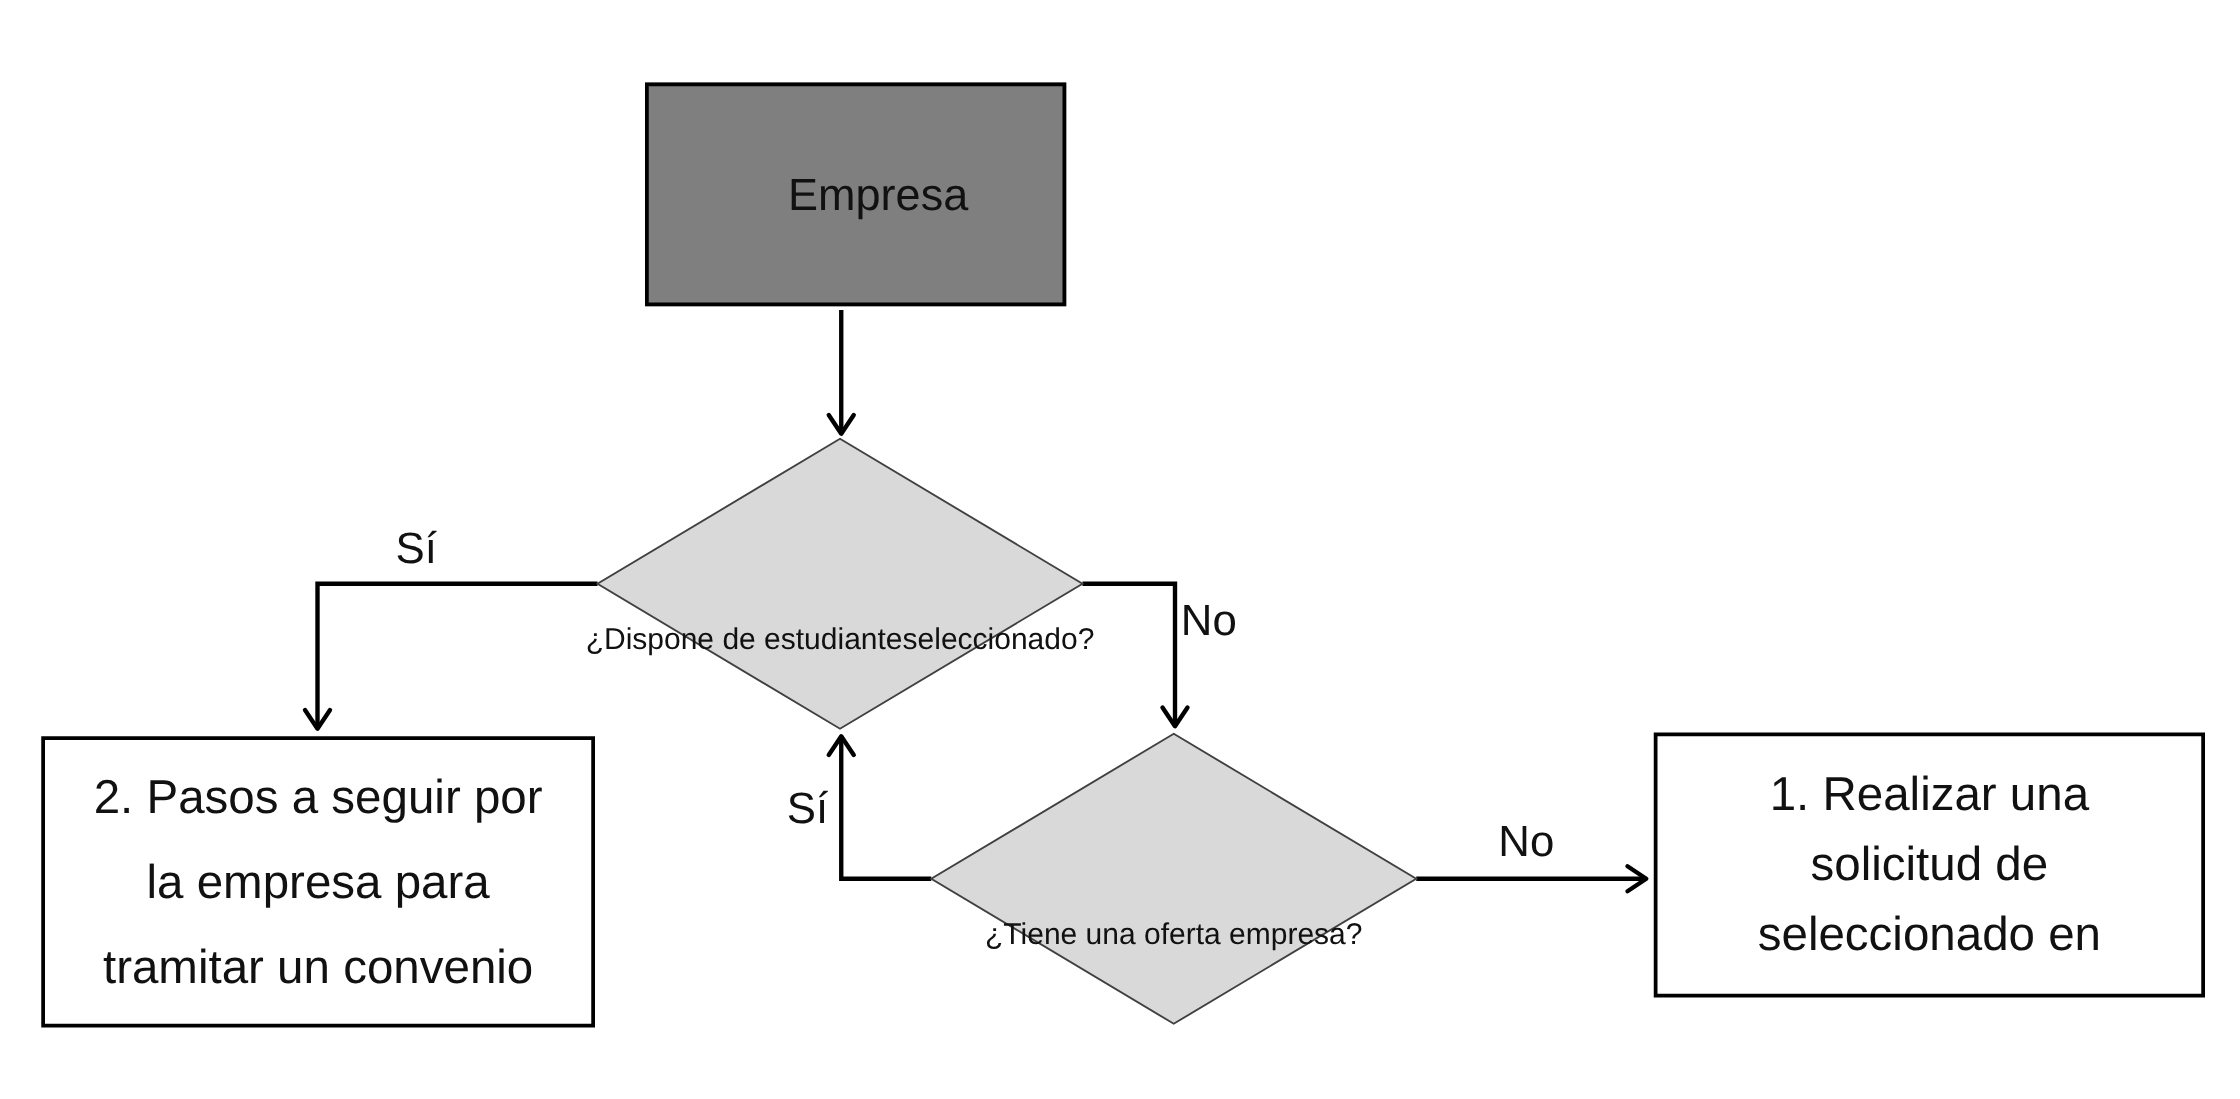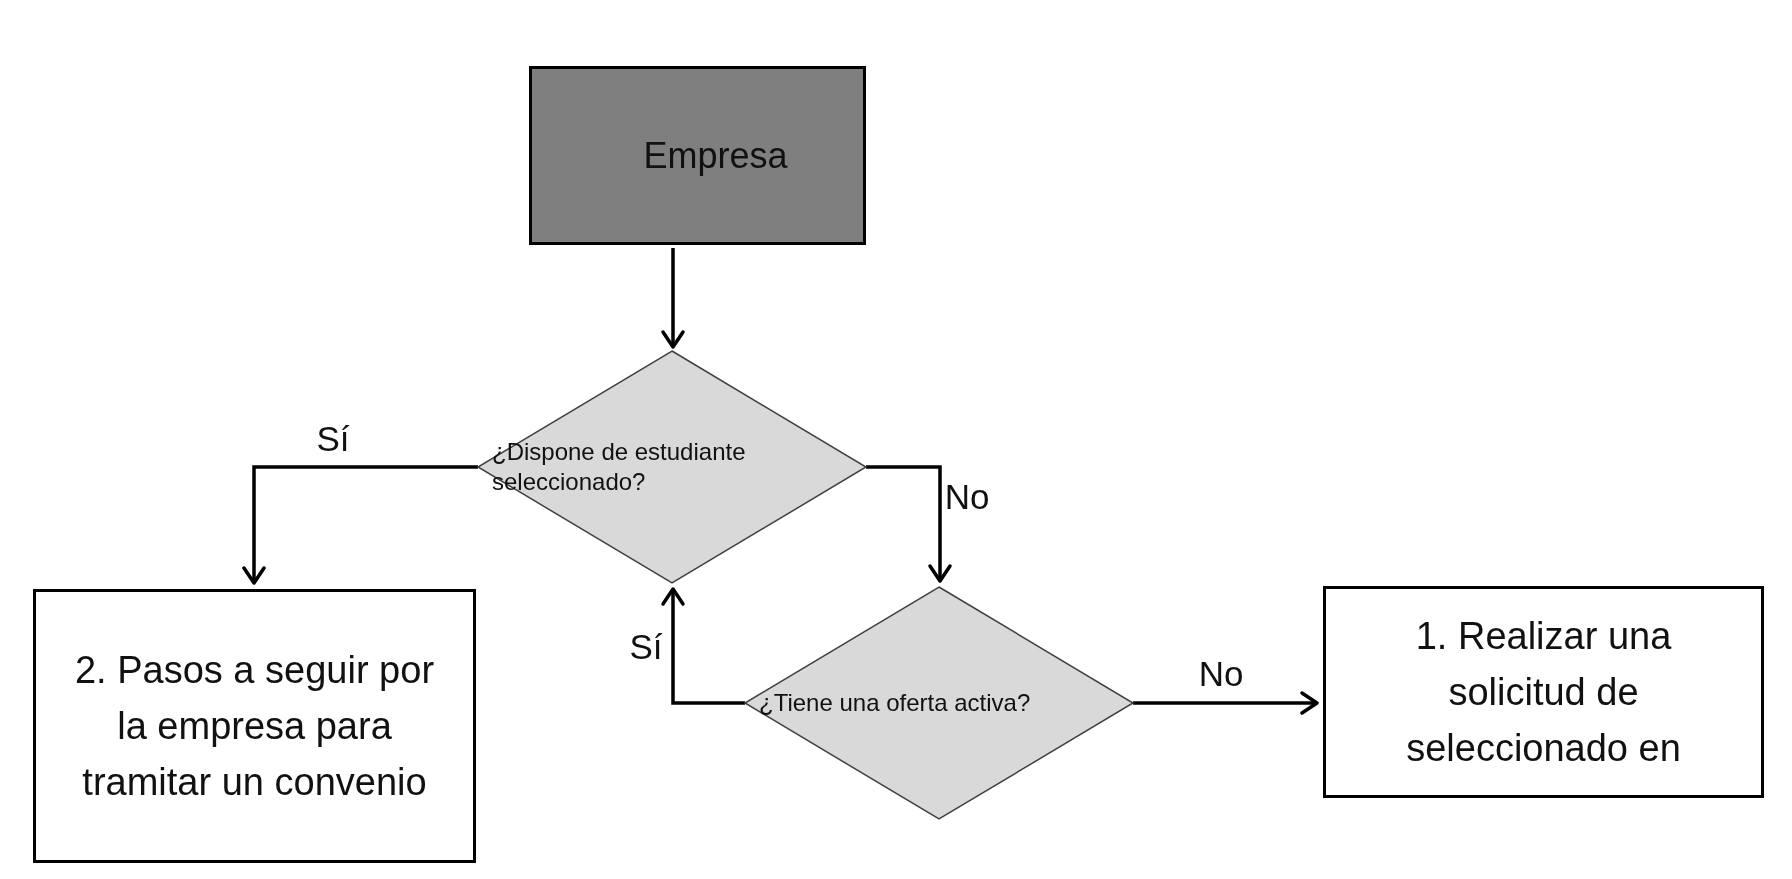--- a/index.html
+++ b/index.html
@@ -29,22 +29,22 @@
   }
   .outcome {
     background: #ffffff;
     border: 3.5px solid #000000;
     font-size: 38px;
     line-height: 56px;
   }
   .diamond-label {
     position: absolute;
     display: flex;
-    flex-direction: column;
-    align-items: flex-start;
+    flex-direction: row;
+    align-items: flex-end;
     justify-content: center;
     text-align: center;
     font-size: 24px;
     line-height: 30px;
     pointer-events: none;
   }
   .edge-label {
     position: absolute;
     font-size: 35px;
     transform: translate(-50%, -50%);
@@ -67,34 +67,34 @@
     <polyline points="673,248 673,347" fill="none" stroke="#000000" stroke-width="3.5" marker-end="url(#arrowV)"></polyline>
     <polyline points="478,467 254,467 254,583" fill="none" stroke="#000000" stroke-width="3.5" marker-end="url(#arrowV)"></polyline>
     <polyline points="866,467 940,467 940,581" fill="none" stroke="#000000" stroke-width="3.5" marker-end="url(#arrowV)"></polyline>
     <polyline points="745,703 673,703 673,589" fill="none" stroke="#000000" stroke-width="3.5" marker-end="url(#arrowV)"></polyline>
     <polyline points="1133,703 1317,703" fill="none" stroke="#000000" stroke-width="3.5" marker-end="url(#arrowV)"></polyline>
 
     <polygon points="672,351 866,467 672,583 478,467" fill="#d9d9d9" stroke="#404040" stroke-width="1.5"></polygon>
     <polygon points="939,587 1133,703 939,819 745,703" fill="#d9d9d9" stroke="#404040" stroke-width="1.5"></polygon>
   </svg>
 
-  <div class="node process" style="left:529px; top:66px; width:337px; height:179px;padding-left:36px;">
+  <div class="node process" style="left:516px; top:66px; width:337px; height:179px;padding-left:36px;">
     <span class="line">Empresa</span>
   </div>
 
   <div class="diamond-label" style="left:492px; top:407px; width:360px; height:120px;">
     <div class="line">¿Dispone de estudiante</div>
     <div class="line">seleccionado?</div>
   </div>
 
   <div class="diamond-label" style="left:759px; top:643px; width:360px; height:120px;">
-    <div class="line">¿Tiene una oferta activa?</div>
+    <div class="line">¿Tiene una oferta empresa?</div>
   </div>
 
-  <div class="node outcome" style="left:33px; top:589px; width:443px; height:274px;">
+  <div class="node outcome" style="left:33px; top:589px; width:443px; height:233px;gap:12px;">
     <div class="line">2. Pasos a seguir por</div>
     <div class="line">la empresa para</div>
     <div class="line">tramitar un convenio</div>
   </div>
 
   <div class="node outcome" style="left:1323px; top:586px; width:441px; height:212px;">
     <div class="line">1. Realizar una</div>
     <div class="line">solicitud de</div>
     <div class="line">seleccionado en</div>
   </div>

